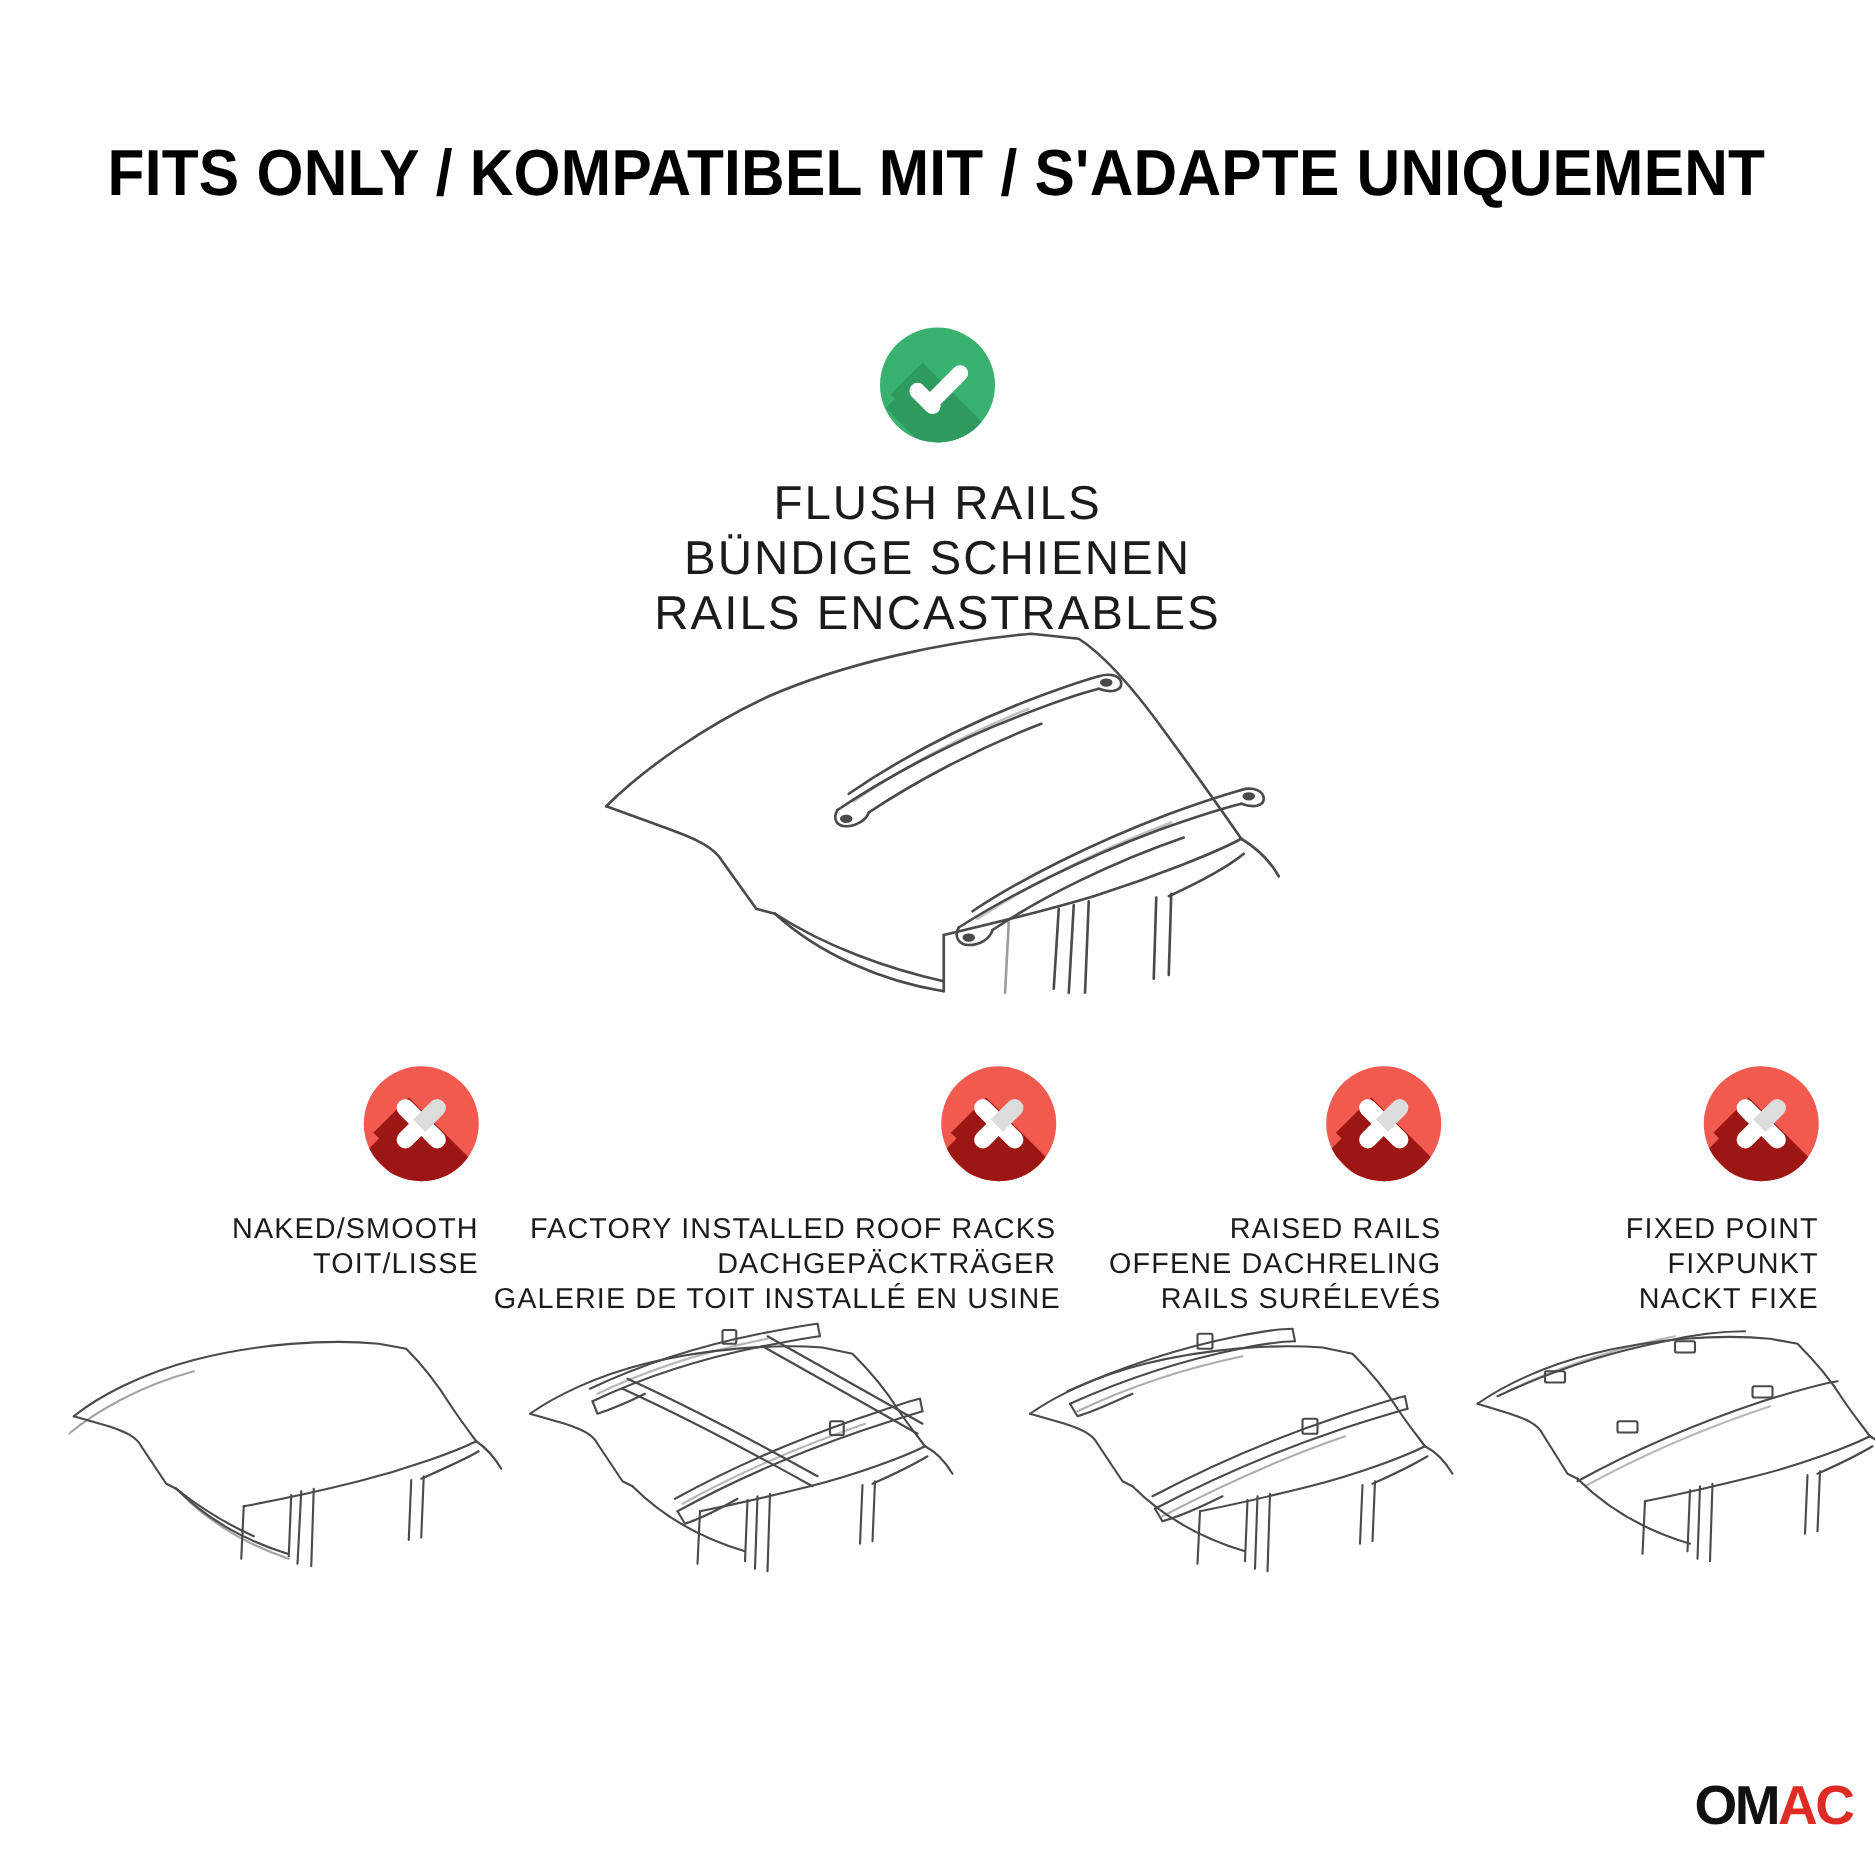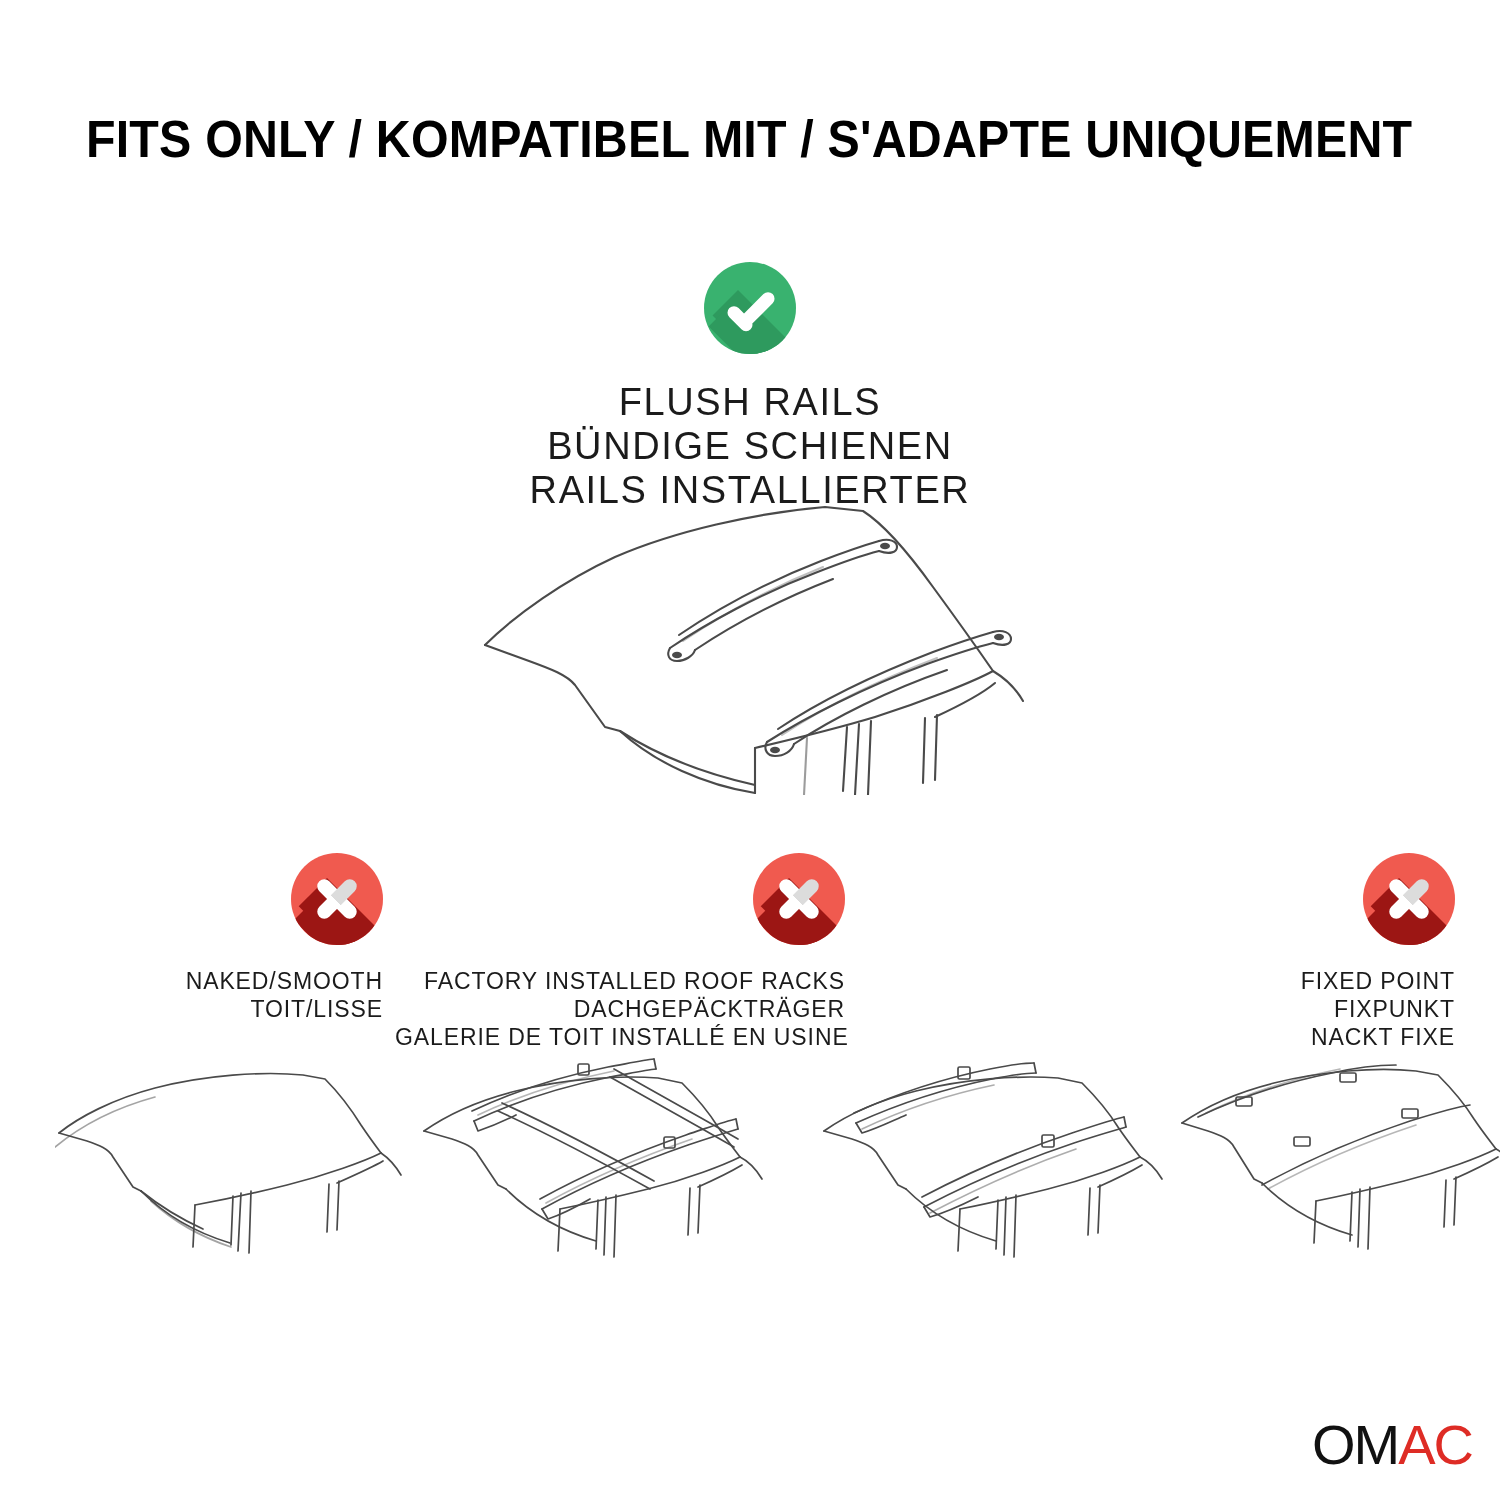--- a/index.html
+++ b/index.html
@@ -196,25 +196,25 @@
   .illus-row { position: absolute; left: 0; top: 1055px; width: 1500px; height: 230px; }
   .illus-cell { position: absolute; top: 0; height: 230px; }
   .illus-cell.i1 { left: 55px;   width: 350px; }
   .illus-cell.i2 { left: 418px;  width: 360px; }
   .illus-cell.i3 { left: 818px;  width: 360px; }
   .illus-cell.i4 { left: 1178px; width: 330px; }
 
   
   .omac-logo {
     position: absolute;
-    right: 28px;
+    right: 18px;
     bottom: 20px;
     font-family: "Liberation Sans Narrow", "Liberation Sans", sans-serif;
-    font-size: 56px;
-    font-weight: 400;
+    font-size: 44px;
+    font-weight: 700;
     letter-spacing: -2px;
     line-height: 70px;
     white-space: nowrap;
   }
   .omac-logo .om { color: #111111; }
   .omac-logo .ac { color: #de2c25; }
 
   svg { display: block; }
 </style>
 </head>
@@ -229,21 +229,21 @@
     <div class="shadow2"></div>
     <div class="check-mark">
       <div class="stroke-a"></div>
       <div class="stroke-b"></div>
     </div>
   </div>
 
   <div class="primary-labels">
     <div>FLUSH RAILS</div>
     <div>BÜNDIGE SCHIENEN</div>
-    <div>RAILS INSTALLIERTER</div>
+    <div>RAILS ENCASTRABLES</div>
   </div>
 </div>
 
 <div class="main-illustration">
   <svg viewBox="0 0 600 300" width="600" height="300" aria-hidden="true">
     <g fill="none" stroke="#4a4a4a" stroke-width="2.1" stroke-linecap="round" stroke-linejoin="round">
 
       <path d="M30 150 C60 120 110 85 160 62 C220 36 300 18 370 12 L408 16 C430 30 455 60 478 92 C500 122 520 150 538 176"></path>
       <path d="M30 150 L74 166 C96 174 112 180 120 190 L150 232 L165 236"></path>
       <path d="M165 236 C200 268 250 290 300 298"></path>
@@ -308,20 +308,35 @@
         <div class="bar b2"></div>
       </div>
     </div>
     <div class="deny-label">
       <div>FACTORY INSTALLED ROOF RACKS</div>
       <div>DACHGEPÄCKTRÄGER</div>
       <div>GALERIE DE TOIT INSTALLÉ EN USINE</div>
     </div>
   </div>
 
+  <div class="deny-col c3">
+    <div class="badge badge-red">
+      <div class="shadow"></div>
+      <div class="shadow2"></div>
+      <div class="x-mark">
+        <div class="bar b1"></div>
+        <div class="bar b2"></div>
+      </div>
+    </div>
+    <div class="deny-label">
+      <div>RAISED RAILS</div>
+      <div>OFFENE DACHRELING</div>
+      <div>RAILS SURÉLEVÉS</div>
+    </div>
+  </div>
 
   <div class="deny-col c4">
     <div class="badge badge-red">
       <div class="shadow"></div>
       <div class="shadow2"></div>
       <div class="x-mark">
         <div class="bar b1"></div>
         <div class="bar b2"></div>
       </div>
     </div>

